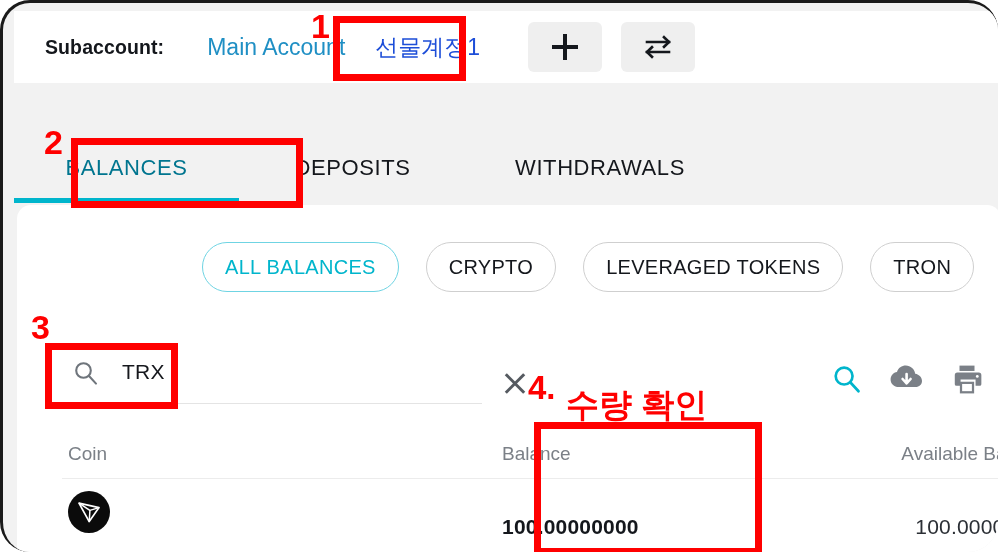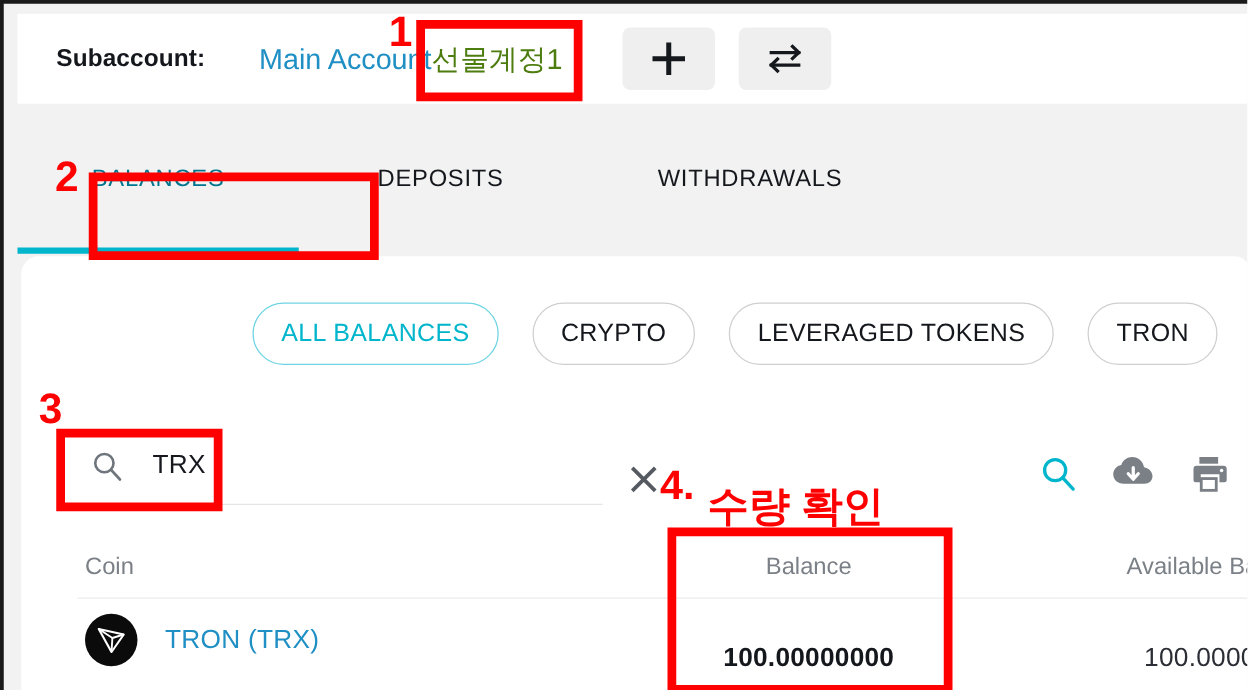--- a/index.html
+++ b/index.html
@@ -13,20 +13,21 @@
   }
 
   #app {
     position: relative;
     width: 998px;
     height: 552px;
     background: #f2f2f2;
     overflow: hidden;
     border-left: 3px solid #1a1a1a;
     border-top: 3px solid #1a1a1a;
+    border-radius: 30px;
   }
 
   
   .subaccount-bar {
     position: absolute;
     left: 11px;
     top: 8px;
     width: 987px;
     height: 72px;
     background: #ffffff;
@@ -44,21 +45,22 @@
   }
 
   .subaccount-tab {
     font-size: 23px;
     color: #1f8fc4;
     white-space: nowrap;
     cursor: pointer;
   }
   .subaccount-tab.main { margin-left: 43px; }
   .subaccount-tab.inactive {
-    color: #4d7c0f;
+    margin-left: 30px;
+    color: #1d4ed8;
   }
 
   .icon-btn {
     width: 74px;
     height: 50px;
     border-radius: 6px;
     background: #efefef;
     display: flex;
     align-items: center;
     justify-content: center;
@@ -89,22 +91,23 @@
     top: 130px;
     width: 987px;
     height: 72px;
     display: flex;
     align-items: flex-start;
   }
 
   .tab {
     height: 70px;
     display: flex;
+    align-items: center;
     justify-content: center;
-    font-size: 19px;
+    font-size: 22px;
     color: #14171c;
     letter-spacing: 0.6px;
     cursor: pointer;
     position: relative;
     padding: 0 10px;
   }
   .tab.active { color: #00758f; }
   .tab .underline {
     position: absolute;
     left: 0; right: 0; bottom: 0;
@@ -235,21 +238,21 @@
   .table-body-row {
     position: absolute;
     left: 45px;
     top: 274px;
     width: 939px;
     height: 76px;
     border-bottom: 1.5px solid #ececec;
   }
 
   .col-coin   { position: absolute; left: 6px;   }
-  .col-bal    { position: absolute; left: 440px; width: 290px; text-align: center; }
+  .col-bal    { position: absolute; left: 440px; width: 290px; text-align: left; }
   .col-avail  { position: absolute; left: 740px; width: 250px; text-align: right; }
 
   .th {
     font-size: 19px;
     color: #7b8087;
     top: 16px;
     white-space: nowrap;
   }
 
   .td { top: 36px; }
@@ -415,21 +418,20 @@
 
     <div class="table-body-row">
       <div class="col-coin coin-cell">
         <span class="coin-logo">
           <svg width="26" height="26" viewBox="0 0 26 26">
             <path d="M3 4.2 L23 8.6 L13.2 22.6 Z" fill="none" stroke="#ffffff" stroke-width="1.7" stroke-linejoin="round"></path>
             <path d="M3 4.2 L13.9 11.4 L23 8.6" fill="none" stroke="#ffffff" stroke-width="1.5" stroke-linejoin="round"></path>
             <path d="M13.9 11.4 L13.2 22.6" fill="none" stroke="#ffffff" stroke-width="1.5"></path>
           </svg>
         </span>
-        <span class="coin-name">TRON (TRX)</span>
       </div>
       <div class="col-bal td val-bold">100.00000000</div>
       <div class="col-avail td val-plain">100.00000000</div>
     </div>
   </div>
 
   <div class="ann-num" style="left:308px; top:6px; font-size:34px;">1</div>
   <div class="ann-box" style="left:330px; top:13px; width:133px; height:65px;"></div>
 
   <div class="ann-num" style="left:41px; top:122px; font-size:34px;">2</div>

